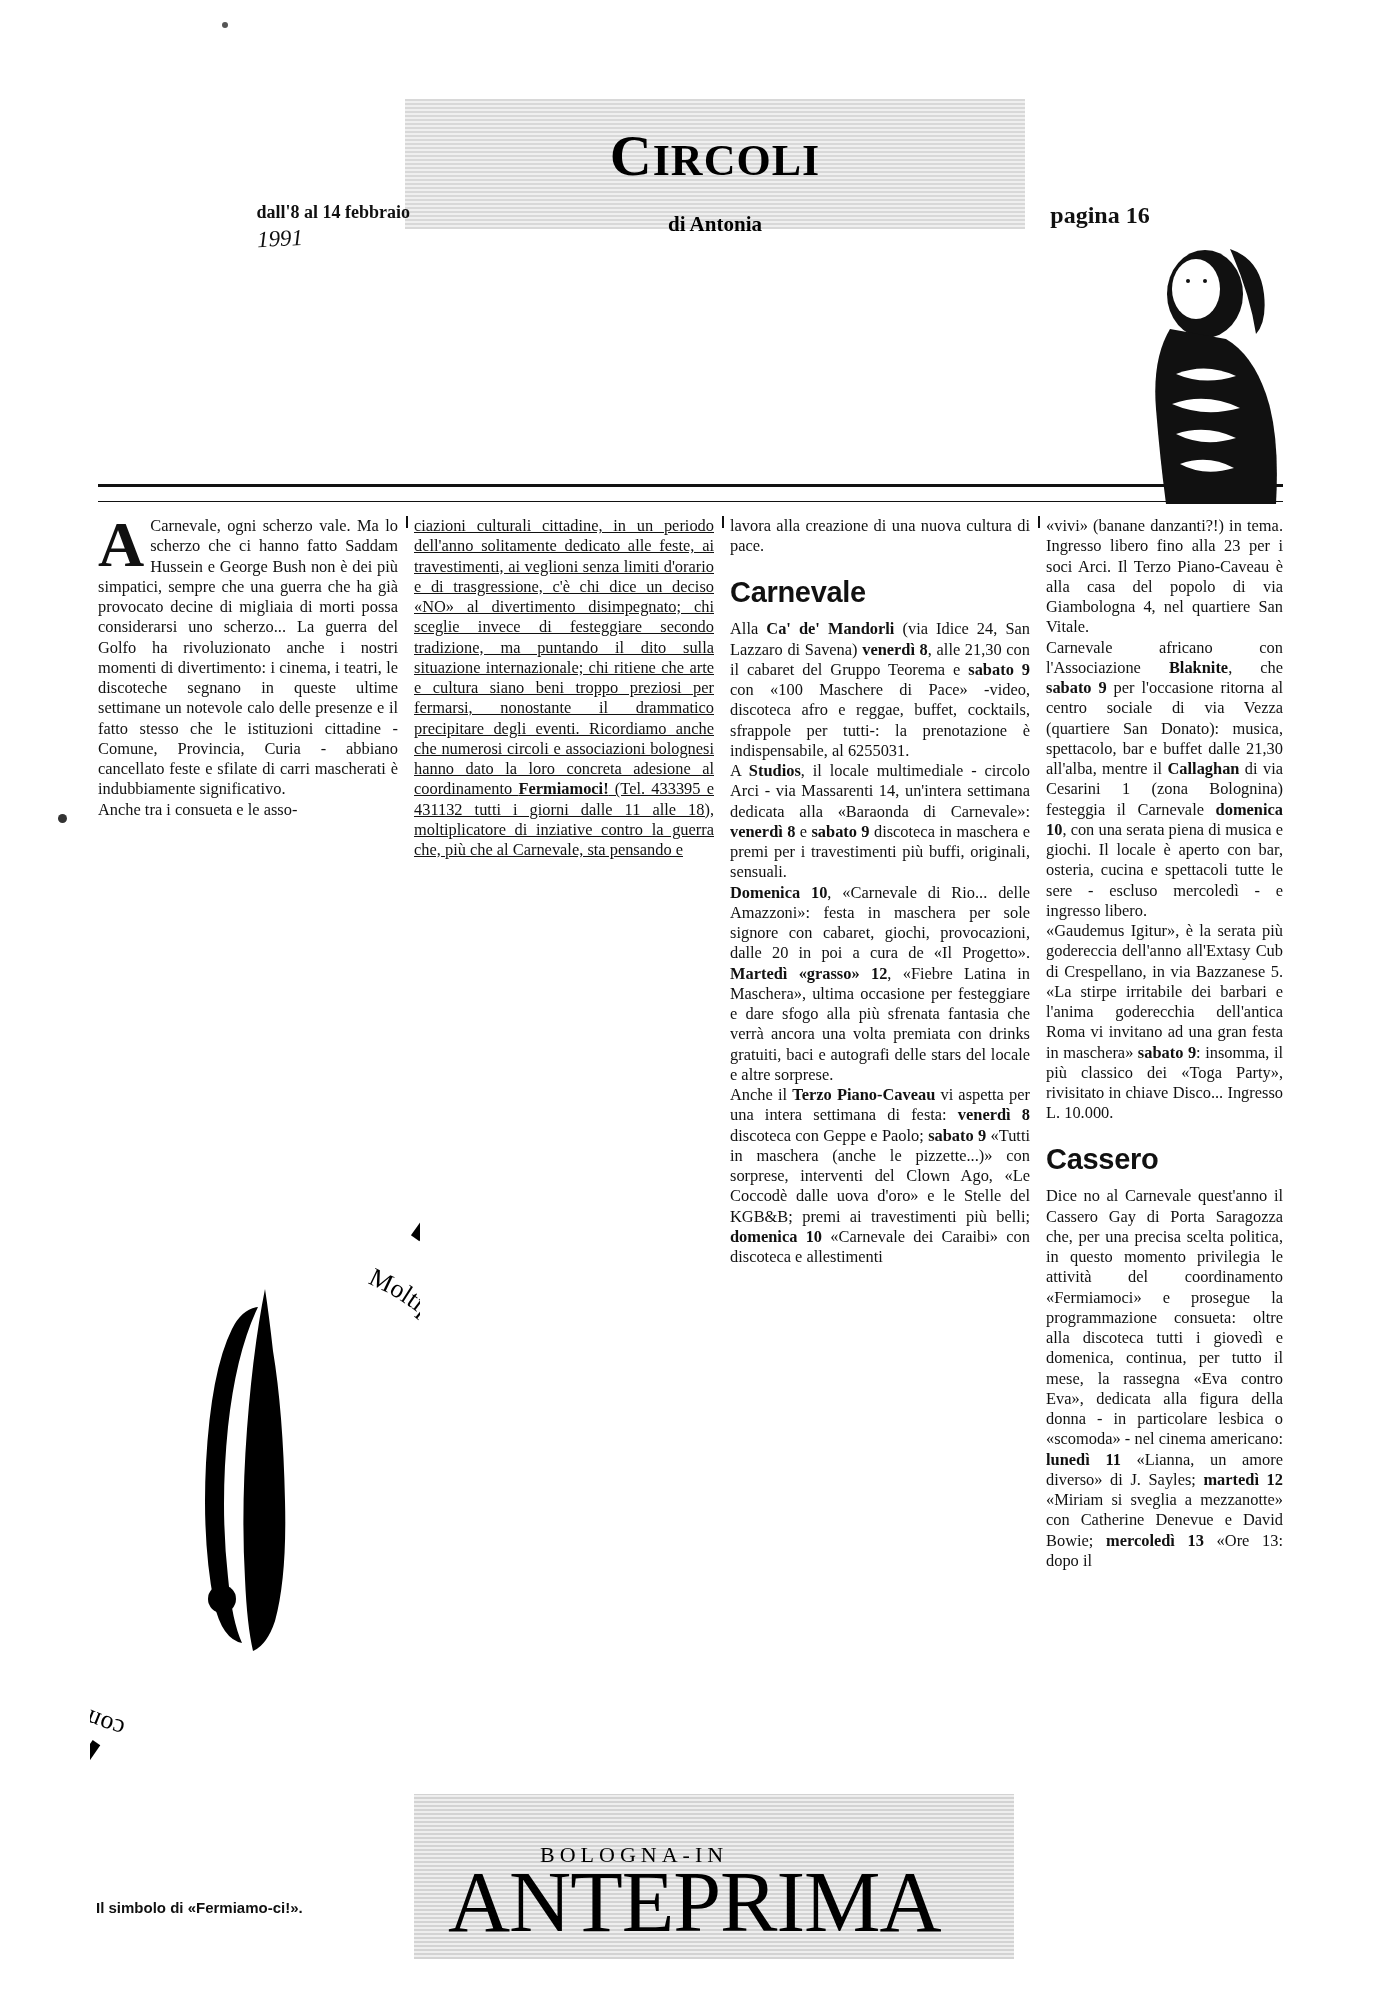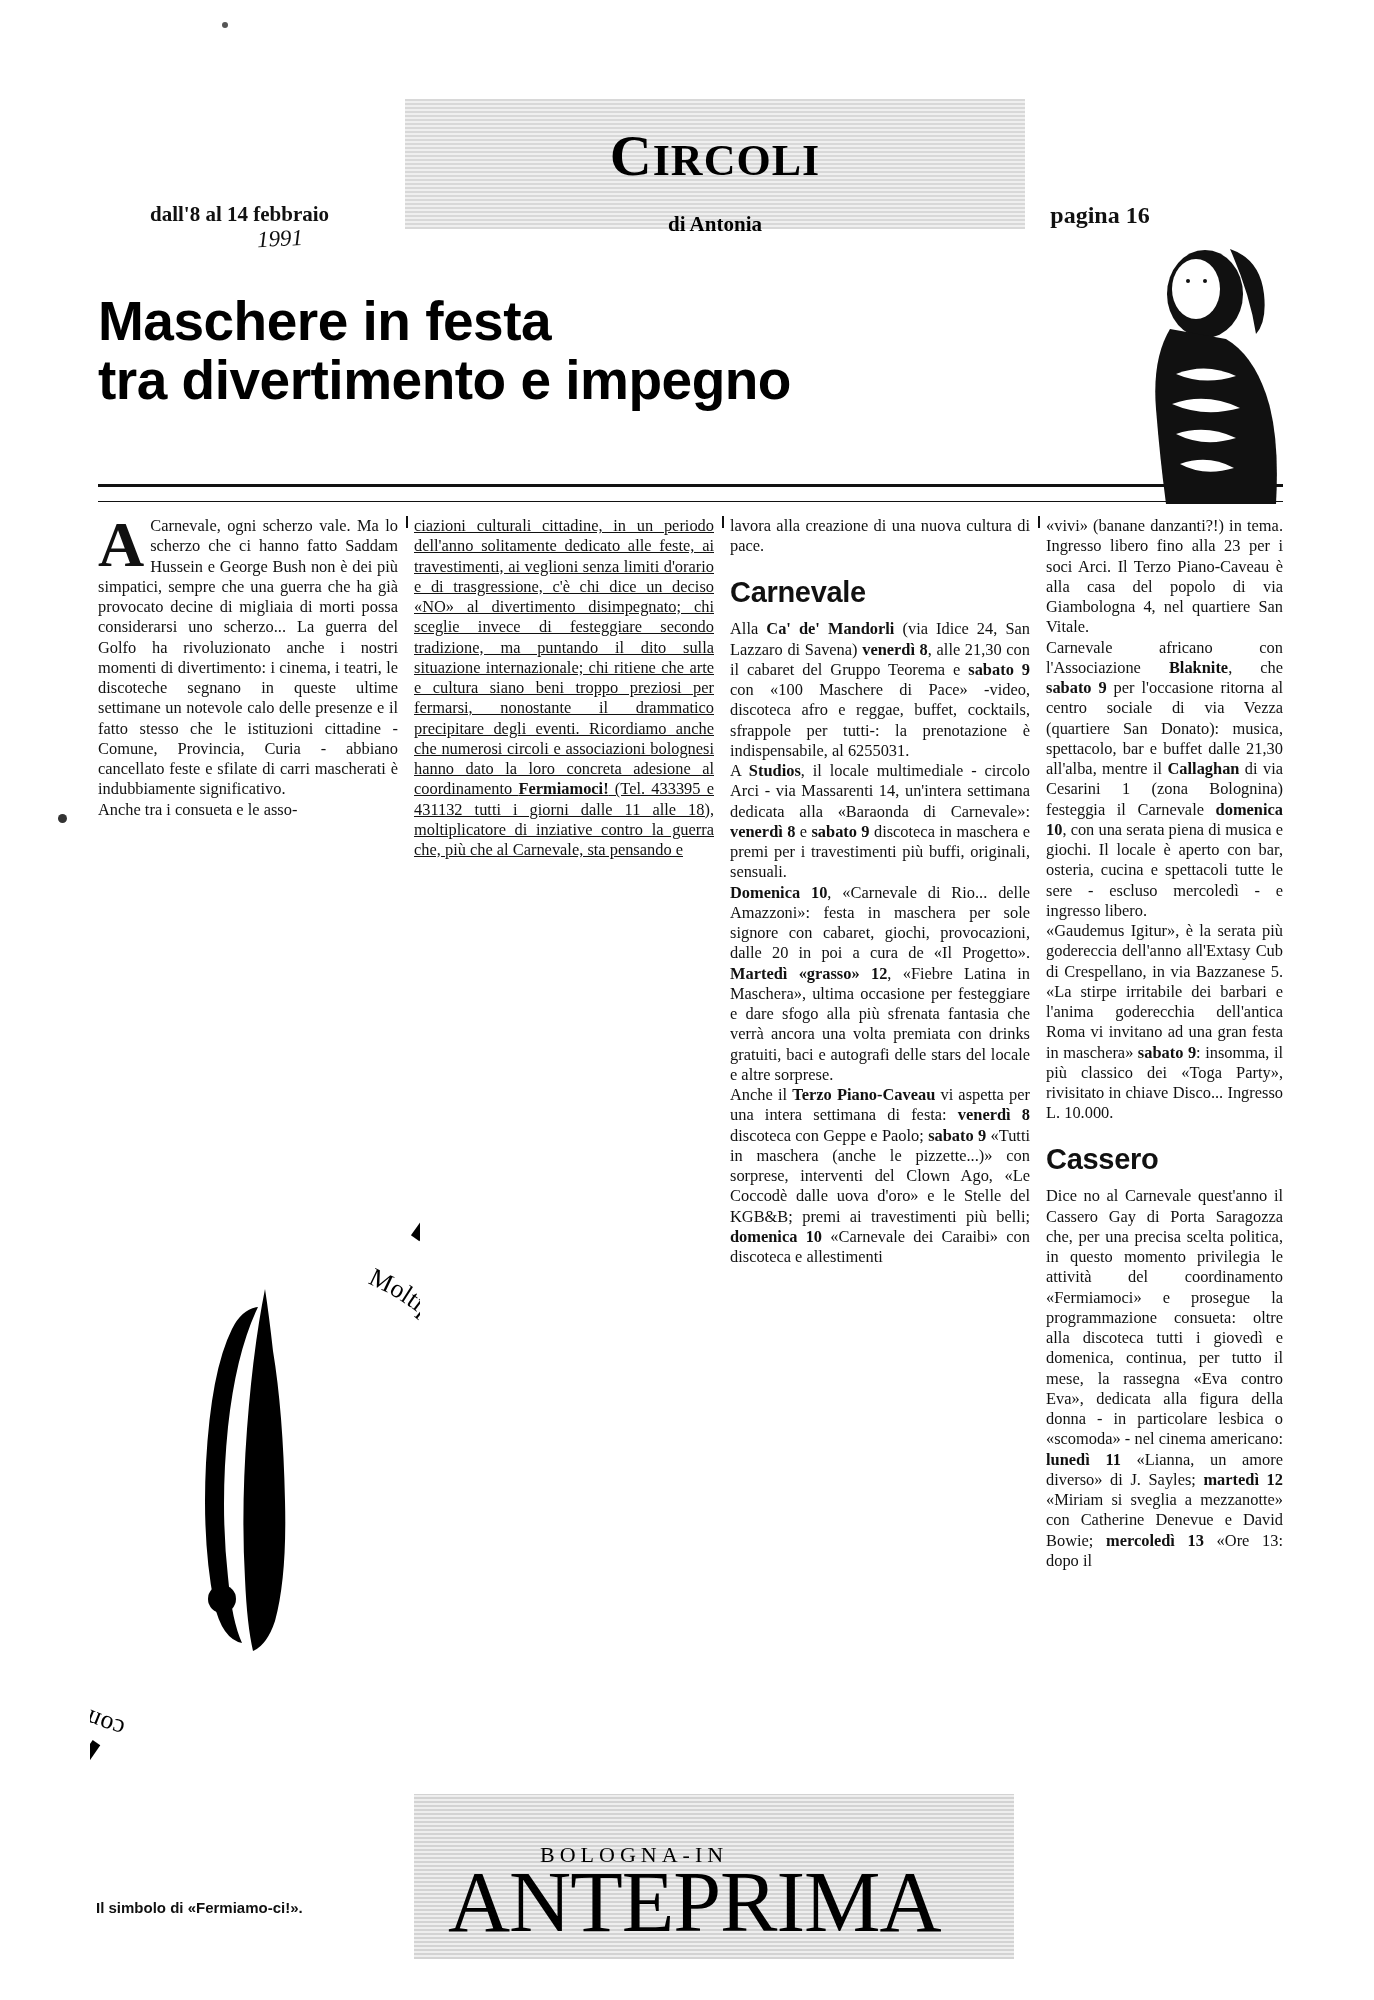--- a/index.html
+++ b/index.html
@@ -8,21 +8,21 @@
 
   
   .masthead{position:absolute;left:405px;top:95px;width:620px;height:130px;
     background:repeating-linear-gradient(0deg,#d8d8d8 0 2px,#efefef 2px 4px);
     border:0;}
   .masthead-title{position:absolute;left:405px;top:118px;width:620px;text-align:center;
     font-family:"Liberation Serif",serif;font-weight:bold;font-size:58px;letter-spacing:1px;color:#000;}
   .masthead-title .small{font-size:44px;}
   .masthead-sub{position:absolute;left:405px;top:208px;width:620px;text-align:center;
     font-weight:bold;font-size:21px;color:#000;}
-  .issue-date{position:absolute;left:150px;top:198px;width:260px;text-align:left;font-weight:bold;font-size:21px;}
+  .issue-date{position:absolute;left:150px;top:198px;width:260px;text-align:right;font-weight:bold;font-size:18px;}
   .issue-year{position:absolute;left:150px;top:222px;width:260px;text-align:center;
     font-family:"Liberation Serif",serif;font-style:italic;font-size:23px;transform:rotate(-3deg);}
   .page-num{position:absolute;left:1020px;top:198px;width:160px;text-align:center;font-weight:bold;font-size:24px;}
 
   
   .headline{position:absolute;left:98px;top:288px;width:820px;
     font-family:"Liberation Sans",sans-serif;font-weight:bold;font-size:55px;line-height:1.08;color:#000;
     letter-spacing:-0.5px;}
   .headline .l2{display:block;}
 
@@ -101,24 +101,20 @@
         <path d="M66 200 q30 -10 60 4 q-32 10 -60 -4z"></path>
         <path d="M70 230 q28 -10 54 4 q-30 9 -54 -4z"></path>
       </g>
       <g fill="#111">
         <circle cx="78" cy="47" r="2"></circle>
           <circle cx="95" cy="47" r="2"></circle>
       </g>
     </svg>
   </div>
 
-  <div class="headline">
-    <span>Maschere in festa</span>
-    <span class="l2">tra divertimento e impegno</span>
-  </div>
 
   <div class="rule-top"></div>
   <div class="rule-head"></div>
 
   <div class="tick" style="left:406px;top:512px;"></div>
   <div class="tick" style="left:722px;top:512px;"></div>
   <div class="tick" style="left:1038px;top:512px;"></div>
 
   <div class="col c1" style="height:400px;">
     <p><span class="dropcap">A</span><span>Carnevale, ogni scherzo vale. Ma lo scherzo che ci hanno fatto Saddam Hussein e George Bush non è dei più simpatici, sempre che una guerra che ha già provocato decine di migliaia di morti possa considerarsi uno scherzo... La guerra del Golfo ha rivoluzionato anche i nostri momenti di divertimento: i cinema, i teatri, le discoteche segnano in queste ultime settimane un notevole calo delle presenze e il fatto stesso che le istituzioni cittadine - Comune, Provincia, Curia - abbiano cancellato feste e sfilate di carri mascherati è indubbiamente significativo.</span></p>

